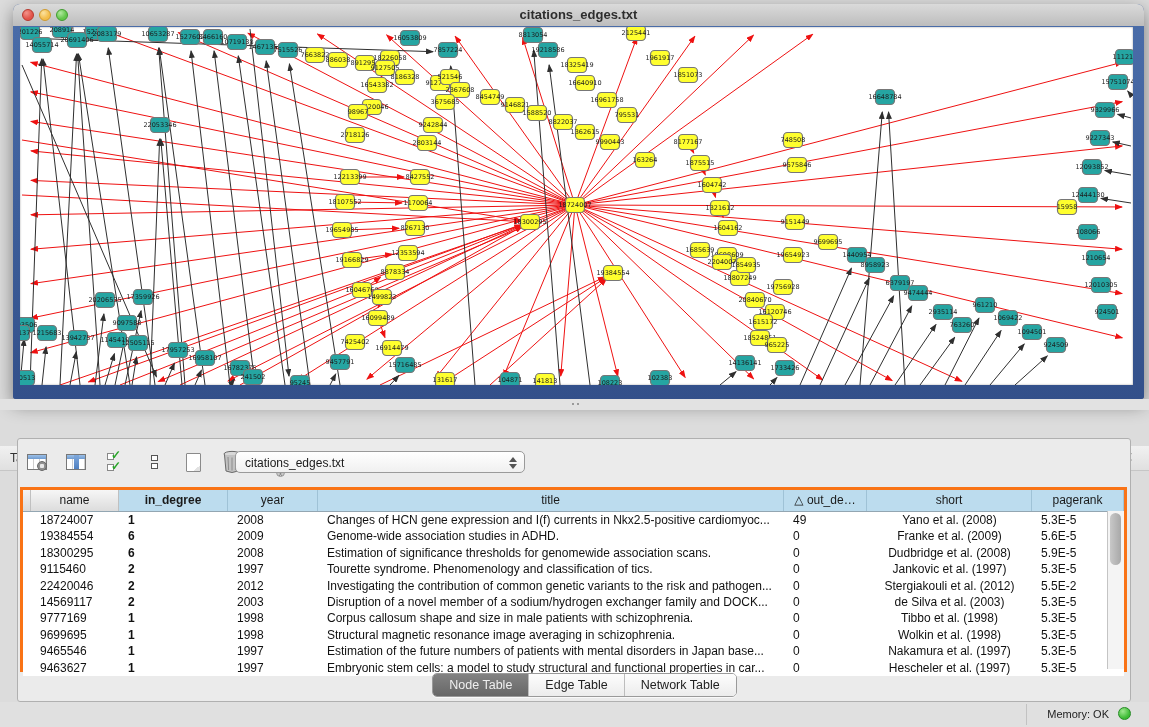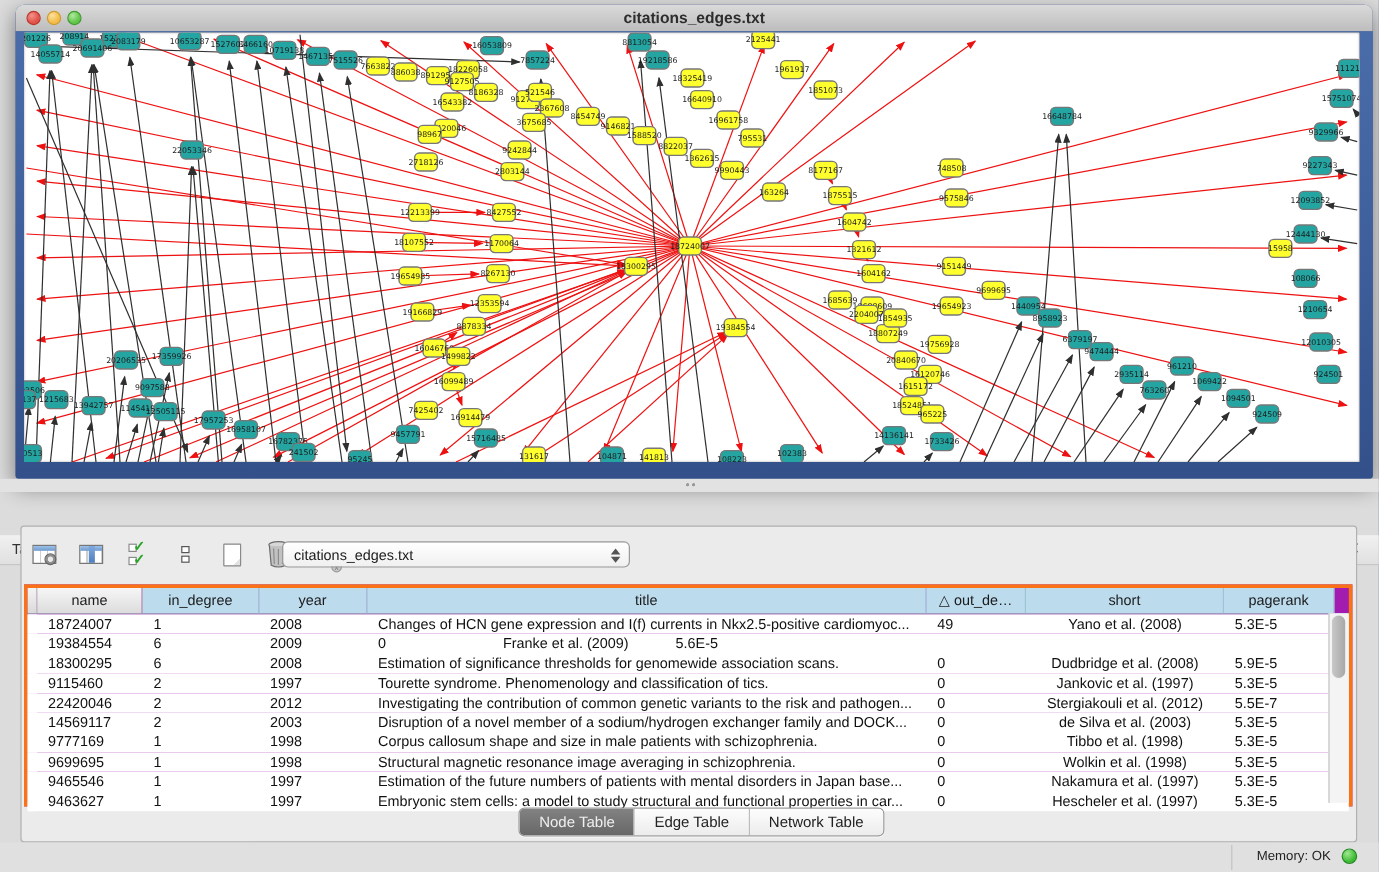--- a/index.html
+++ b/index.html
@@ -67,21 +67,21 @@
   .spin .up{top:2px;border-bottom:5px solid #555;}
   .spin .dn{bottom:2px;border-top:5px solid #555;}
 
   
   .tablewrap{position:absolute;left:20px;top:487px;width:1107px;height:185px;border:3px solid #f97316;background:#a21caf;box-sizing:border-box;}
   .thead{display:flex;height:21px;border-bottom:1px solid #93a6b2;}
   .corner{width:8px;background:linear-gradient(#f4f4f4,#d9d9d9);border-right:1px solid #c0c0c0;box-sizing:border-box;}
   .th{font-size:12px;color:#1a1a1a;text-align:center;line-height:20px;background:#bcdcee;border-right:1px solid #9fc2d6;box-sizing:border-box;
       overflow:hidden;white-space:nowrap;}
   .th.gray{background:linear-gradient(#f6f6f6,#dcdcdc);border-right:1px solid #c0c0c0;}
-  .c0{width:88px;} .c1{width:97px;} .c2{width:90px;} .c3{width:466px;} .c4{width:83px;} .c5{width:165px;} .c6{width:92px;}
+  .c0{width:88px;} .c1{width:109px;font-weight:bold;} .c2{width:90px;} .c3{width:466px;} .c4{width:83px;} .c5{width:165px;} .c6{width:92px;}
   .tbody{position:relative;}
   .tr{display:flex;height:16.4px;background:#fff;}
   .td{font-size:12px;color:#111;line-height:16.4px;white-space:nowrap;overflow:hidden;box-sizing:border-box;padding-left:9px;}
   .tr .rh{width:8px;padding:0;background:#fff;}
   .td.c5{text-align:center;padding-left:0;}
   .vscroll{position:absolute;right:0;top:21px;bottom:0;width:17px;background:#f4f4f4;border-left:1px solid #c4c4c4;box-sizing:border-box;}
   .thumb{position:absolute;left:2px;top:2px;width:11px;height:52px;border-radius:6px;background:linear-gradient(90deg,#c8c8c8,#a8a8a8);}
 
   
   .tabsrow{position:absolute;left:10px;top:673px;width:1149px;display:flex;justify-content:center;}
@@ -859,20 +859,21 @@
           <div class="td c3">Changes of HCN gene expression and I(f) currents in Nkx2.5-positive cardiomyoc...</div>
           <div class="td c4">49</div>
           <div class="td c5">Yano et al. (2008)</div>
           <div class="td c6">5.3E-5</div>
         </div>
         <div class="tr">
           <div class="td rh"></div>
           <div class="td c0">19384554</div>
           <div class="td c1">6</div>
           <div class="td c2">2009</div>
+          <div class="td c3">Genome-wide association studies in ADHD.</div>
           <div class="td c4">0</div>
           <div class="td c5">Franke et al. (2009)</div>
           <div class="td c6">5.6E-5</div>
         </div>
         <div class="tr">
           <div class="td rh"></div>
           <div class="td c0">18300295</div>
           <div class="td c1">6</div>
           <div class="td c2">2008</div>
           <div class="td c3">Estimation of significance thresholds for genomewide association scans.</div>
@@ -891,21 +892,21 @@
           <div class="td c6">5.3E-5</div>
         </div>
         <div class="tr">
           <div class="td rh"></div>
           <div class="td c0">22420046</div>
           <div class="td c1">2</div>
           <div class="td c2">2012</div>
           <div class="td c3">Investigating the contribution of common genetic variants to the risk and pathogen...</div>
           <div class="td c4">0</div>
           <div class="td c5">Stergiakouli et al. (2012)</div>
-          <div class="td c6">5.5E-7</div>
+          <div class="td c6">5.5E-2</div>
         </div>
         <div class="tr">
           <div class="td rh"></div>
           <div class="td c0">14569117</div>
           <div class="td c1">2</div>
           <div class="td c2">2003</div>
           <div class="td c3">Disruption of a novel member of a sodium/hydrogen exchanger family and DOCK...</div>
           <div class="td c4">0</div>
           <div class="td c5">de Silva et al. (2003)</div>
           <div class="td c6">5.3E-5</div>

